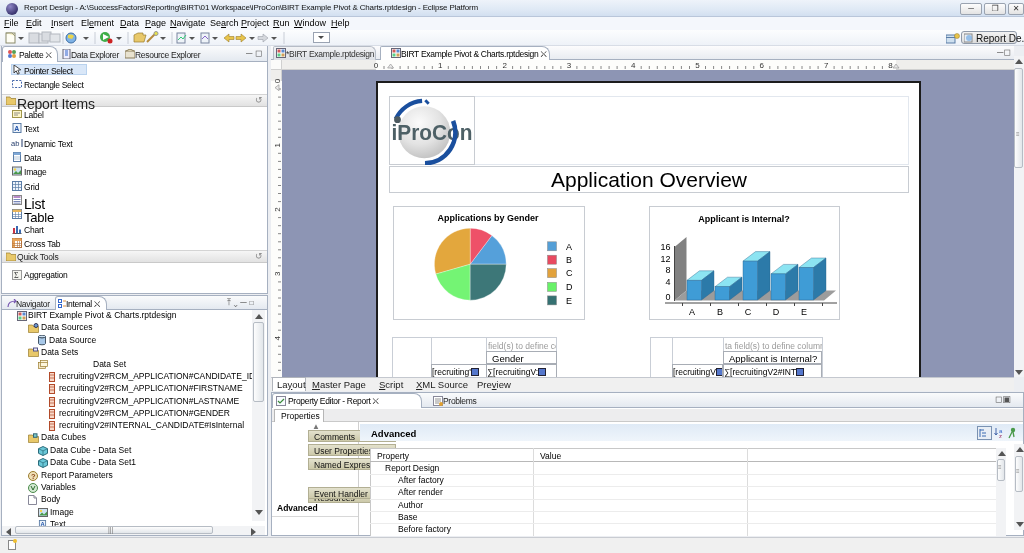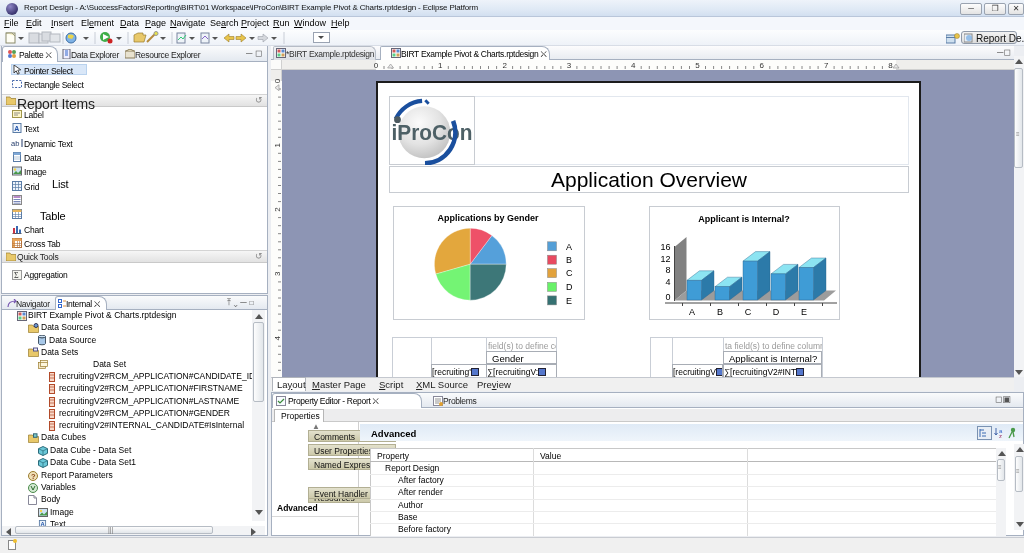--- a/index.html
+++ b/index.html
@@ -202,27 +202,27 @@
 <svg class="abs" style="left:12px;top:181px;" width="10" height="10" viewBox="0 0 10 10">
         <rect x="0.5" y="0.5" width="9" height="9" fill="#eef4fb" stroke="#5a7ca6"></rect>
         <path d="M0.5 3.5 h9 M0.5 6.5 h9 M3.5 0.5 v9 M6.5 0.5 v9" stroke="#5a7ca6" stroke-width="0.7"></path>
       </svg>
 <div class="tx" style="left:24px;top:182px;font-size:8.5px;letter-spacing:-0.2px;">Grid</div>
 <svg class="abs" style="left:12px;top:195px;" width="10" height="10" viewBox="0 0 10 10">
         <rect x="0.5" y="0.5" width="9" height="9" fill="#fff" stroke="#888"></rect>
         <path d="M1.5 2 h7" stroke="#9a5ab2" stroke-width="1.4"></path>
         <path d="M1.5 4.5 h7 M1.5 6.5 h7 M1.5 8.2 h7" stroke="#6a7ab2" stroke-width="0.9"></path>
       </svg>
-<div class="tx" style="left:24px;top:178px;font-size:11px;letter-spacing:-0.2px;margin-left:28px;">List</div>
+<div class="tx" style="left:24px;top:196px;font-size:14px;letter-spacing:-0.2px;">List</div>
 <svg class="abs" style="left:12px;top:209px;" width="10" height="10" viewBox="0 0 10 10">
         <rect x="0.5" y="0.5" width="9" height="9" fill="#fff" stroke="#5a7ca6"></rect>
         <rect x="0.5" y="0.5" width="9" height="2.5" fill="#e8b45a"></rect>
         <path d="M0.5 5.5 h9 M0.5 7.5 h9 M3.5 3 v7 M6.5 3 v7" stroke="#5a7ca6" stroke-width="0.6"></path>
       </svg>
-<div class="tx" style="left:40px;top:210px;font-size:11px;letter-spacing:-0.2px;text-align:right;">Table</div>
+<div class="tx" style="left:24px;top:210px;font-size:13px;letter-spacing:-0.2px;text-align:right;">Table</div>
 <svg class="abs" style="left:12px;top:224px;" width="10" height="10" viewBox="0 0 10 10">
         <path d="M0.5 9.5 h9" stroke="#555"></path>
         <rect x="1" y="4" width="2" height="5.5" fill="#cc3344"></rect>
         <rect x="4" y="2" width="2" height="7.5" fill="#3a6ab2"></rect>
         <rect x="7" y="5.5" width="2" height="4" fill="#3a6ab2"></rect>
       </svg>
 <div class="tx" style="left:24px;top:225px;font-size:8.5px;letter-spacing:-0.2px;">Chart</div>
 <svg class="abs" style="left:12px;top:238px;" width="10" height="10" viewBox="0 0 10 10">
         <rect x="0.5" y="0.5" width="9" height="9" fill="#fff" stroke="#b2703a"></rect>
         <rect x="0.5" y="0.5" width="9" height="2.5" fill="#e8a45a"></rect>

